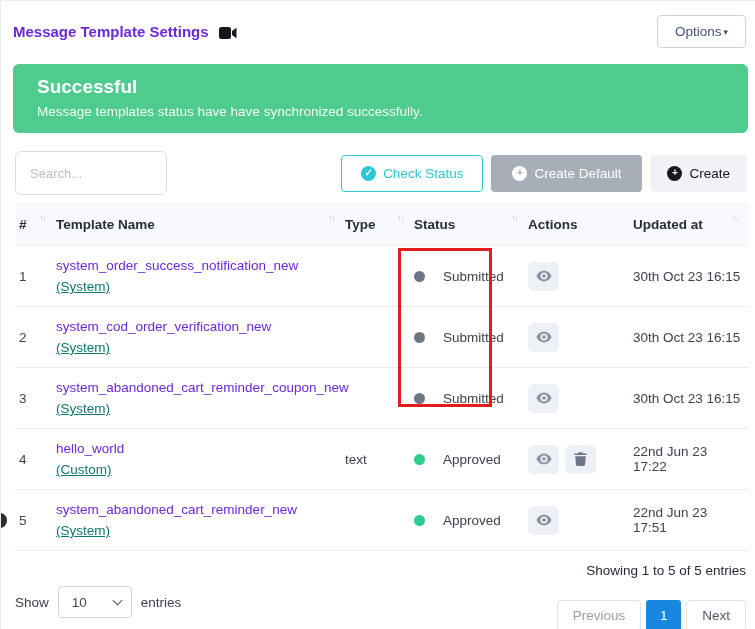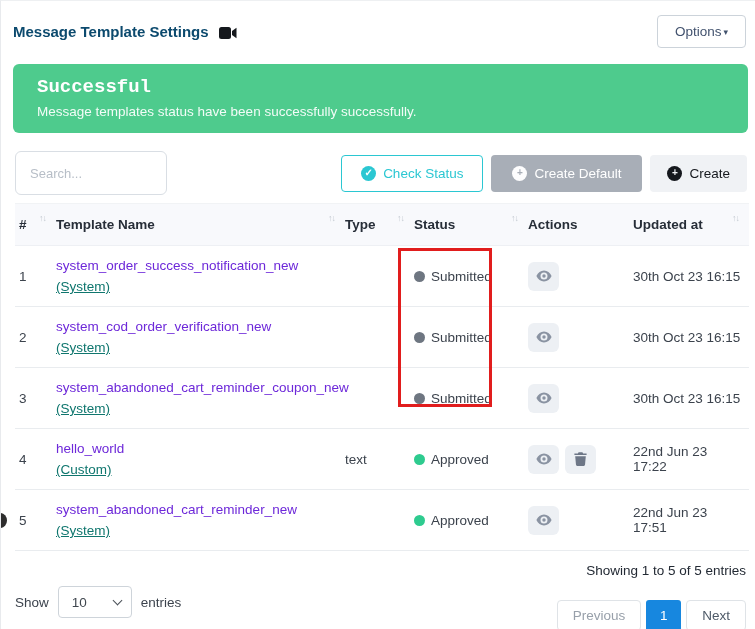--- a/index.html
+++ b/index.html
@@ -5,34 +5,34 @@
   * { margin:0; padding:0; box-sizing:border-box; }
   body { background:#fff; font-family:"Liberation Sans", sans-serif; }
   .page {
     position:relative; width:755px; height:629px; background:#fff;
     border-left:1px solid #e8eaed; border-top:1px solid #eef0f2;
     overflow:hidden;
   }
   
   .topbar { display:flex; align-items:center; justify-content:space-between; padding:14px 9px 8px 12px; }
   .topbar-left { display:flex; align-items:center; gap:10px; }
-  .page-title { font-size:15px; font-weight:bold; color:#0c4a6e; }
+  .page-title { font-size:15px; font-weight:bold; color:#6d28d9; }
   .video-icon { display:inline-flex; margin-top:2px; }
   .btn-options {
     background:#fff; border:1px solid #ccd3da; border-radius:4px;
     padding:8px 17px; font-size:13.5px; color:#42526e; cursor:pointer;
     font-family:"Liberation Sans", sans-serif; display:flex; align-items:center; gap:2px;
   }
   .caret { font-size:9px; color:#42526e; }
   
   .alert {
     margin:8px 7px 0 12px; background:#4ecb8d; border-radius:6px;
     padding:10px 24px 12px; color:#fff;
   }
-  .alert-title { font-size:19px; font-weight:bold; line-height:26px;font-family:Liberation Mono, monospace; }
+  .alert-title { font-size:19px; font-weight:bold; line-height:26px; }
   .alert-msg { font-size:13.5px; line-height:19px; color:rgba(255,255,255,0.93); margin-top:2px; }
   
   .toolbar { display:flex; align-items:center; margin:18px 8px 0 14px; }
   .search-input {
     width:152px; height:44px; border:1px solid #d9dee4; border-radius:6px;
     padding:0 14px; font-size:13px; color:#495057; outline:none;
     font-family:"Liberation Sans", sans-serif;
   }
   .search-input::placeholder { color:#b7bec7; }
   .toolbar-spacer { flex:1; }
@@ -57,21 +57,21 @@
   thead th .th-inner { display:flex; align-items:flex-start; justify-content:space-between; }
   .sort-glyph { font-size:9px; color:#c4cad2; letter-spacing:-1px; margin-top:-4px; padding-right:4px; }
   th.col-num, td.cell-num { padding-left:4px; }
   tbody td {
     font-size:13.5px; color:#3c434d; padding:9px 6px 9px 0;
     border-bottom:1px solid #e9ecef; vertical-align:middle;
   }
   tbody tr { height:57px; }
   .tpl-name { line-height:21px; color:#6d28d9; }
   .tpl-origin { line-height:21px; color:#0f766e;text-decoration:underline; }
-  .status-wrap { display:flex; align-items:center; gap:6px; }
+  .status-wrap { display:flex; align-items:center; gap:18px; }
   .dot { width:11px; height:11px; border-radius:50%; display:inline-block; flex:0 0 auto; }
   .dot--gray { background:#6e7681; }
   .dot--green { background:#2ecb8f; }
   .action-btn {
     width:31px; height:29px; border:none; border-radius:6px; background:#edf0f4;
     display:inline-flex; align-items:center; justify-content:center; cursor:pointer;
     vertical-align:middle;
   }
   .action-btn + .action-btn { margin-left:6px; }
   
@@ -128,21 +128,21 @@
       </span>
     </div>
     <button class="btn-options">
       <span>Options</span>
       <span class="caret">▾</span>
     </button>
   </div>
 
   <div class="alert">
     <div class="alert-title">Successful</div>
-    <div class="alert-msg">Message templates status have been successfully successfully.</div>
+    <div class="alert-msg">Message templates status have have synchronized successfully.</div>
   </div>
 
   <div class="toolbar">
     <input class="search-input" type="text" placeholder="Search..." style="">
     <div class="toolbar-spacer"></div>
     <button class="btn btn-check">
       <span class="icon-circle cyan">✓</span>
       <span>Check Status</span>
     </button>
     <button class="btn btn-create-default">

